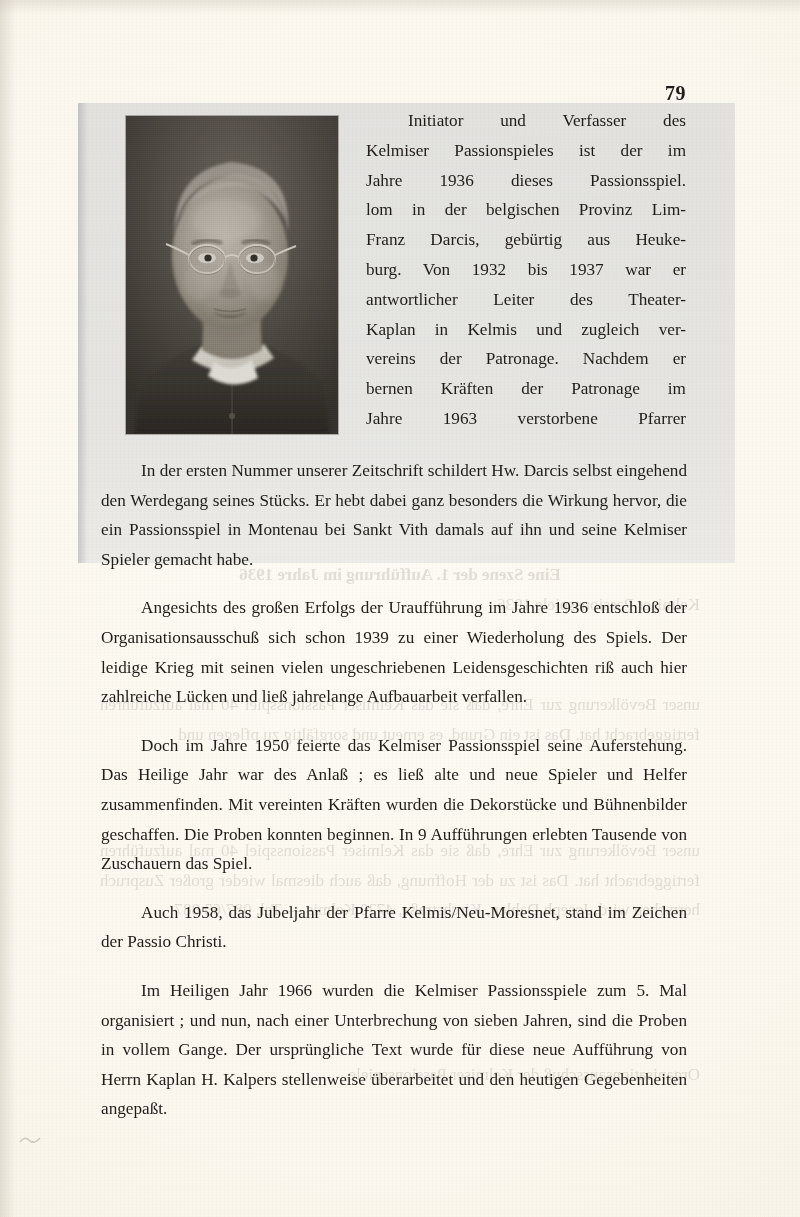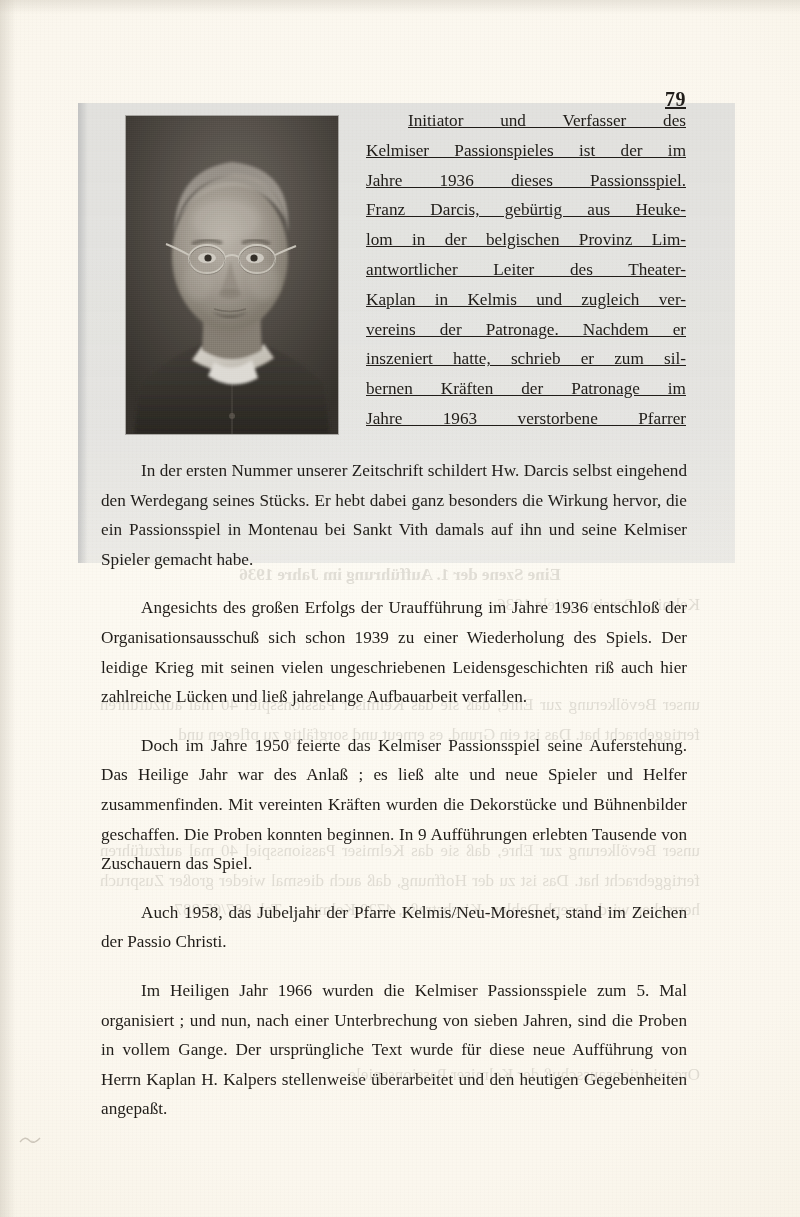--- a/index.html
+++ b/index.html
@@ -71,40 +71,38 @@
       repeating-linear-gradient(0deg, rgba(255,255,255,.10) 0 1px, rgba(0,0,0,.10) 1px 2px),
       repeating-linear-gradient(90deg, rgba(255,255,255,.07) 0 1px, rgba(0,0,0,.07) 1px 2px);
     pointer-events: none;
     mix-blend-mode: overlay;
   }
 
   
   .folio {
     position: absolute;
     right: 114px;
-    top: 88px;
+    top: 82px;
     font-size: 20px;
     font-weight: 700;
     letter-spacing: .5px;
     color: #201d1a;
-    text-decoration: underline;
   }
 
   
   .side-col {
     position: absolute;
     left: 366px;
     top: 106px;
     width: 320px;
     font-size: 17.2px;
     line-height: 29.8px;
     text-align: justify;
     text-align-last: justify;
     color: #201d19;
-    text-decoration: underline;
   }
   .side-col p { margin: 0; }
   .side-col .indent { display: inline-block; width: 42px; }
 
   
   .body-col {
     position: absolute;
     left: 101px;
     top: 448px;
     width: 586px;
@@ -276,26 +274,26 @@
       <path d="M0 0 H212 V318 H0 Z" fill="url(#bgLight)" opacity="0"></path>
       <rect width="212" height="318" fill="black" opacity=".10" style="mask:none"></rect>
     </svg>
     <div class="photo-noise"></div>
   </div>
 
   <div class="side-col">
     <p><span class="indent"></span><span>Initiator und Verfasser des</span></p>
     <p>Kelmiser Passionspieles ist der im</p>
     <p>Jahre 1936 dieses Passionsspiel.</p>
+    <p>lom in der belgischen Provinz Lim-</p>
     <p>Franz Darcis, gebürtig aus Heuke-</p>
-    <p>lom in der belgischen Provinz Lim-</p>
+    <p>burg. Von 1932 bis 1937 war er</p>
     <p>antwortlicher Leiter des Theater-</p>
     <p>Kaplan in Kelmis und zugleich ver-</p>
     <p>vereins der Patronage. Nachdem er</p>
-    <p>inszeniert hatte, schrieb er zum sil-</p>
     <p>bernen Kräften der Patronage im</p>
     <p>Jahre 1963 verstorbene Pfarrer</p>
   </div>
 
   <div class="body-col">
     <p>In der ersten Nummer unserer Zeitschrift schildert Hw. Darcis selbst eingehend den Werdegang seines Stücks. Er hebt dabei ganz besonders die Wirkung hervor, die ein Passionsspiel in Montenau bei Sankt Vith damals auf ihn und seine Kelmiser Spieler gemacht habe.</p>
     <p>Angesichts des großen Erfolgs der Uraufführung im Jahre 1936 entschloß der Organisationsausschuß sich schon 1939 zu einer Wiederholung des Spiels. Der leidige Krieg mit seinen vielen ungeschriebenen Leidensgeschichten riß auch hier zahlreiche Lücken und ließ jahrelange Aufbauarbeit verfallen.</p>
     <p>Doch im Jahre 1950 feierte das Kelmiser Passionsspiel seine Auferstehung. Das Heilige Jahr war des Anlaß ; es ließ alte und neue Spieler und Helfer zusammenfinden. Mit vereinten Kräften wurden die Dekorstücke und Bühnenbilder geschaffen. Die Proben konnten beginnen. In 9 Aufführungen erlebten Tausende von Zuschauern das Spiel.</p>
     <p>Auch 1958, das Jubeljahr der Pfarre Kelmis/Neu-Moresnet, stand im Zeichen der Passio Christi.</p>
     <p>Im Heiligen Jahr 1966 wurden die Kelmiser Passionsspiele zum 5. Mal organisiert ; und nun, nach einer Unterbrechung von sieben Jahren, sind die Proben in vollem Gange. Der ursprüngliche Text wurde für diese neue Aufführung von Herrn Kaplan H. Kalpers stellenweise überarbeitet und den heutigen Gegebenheiten angepaßt.</p>

